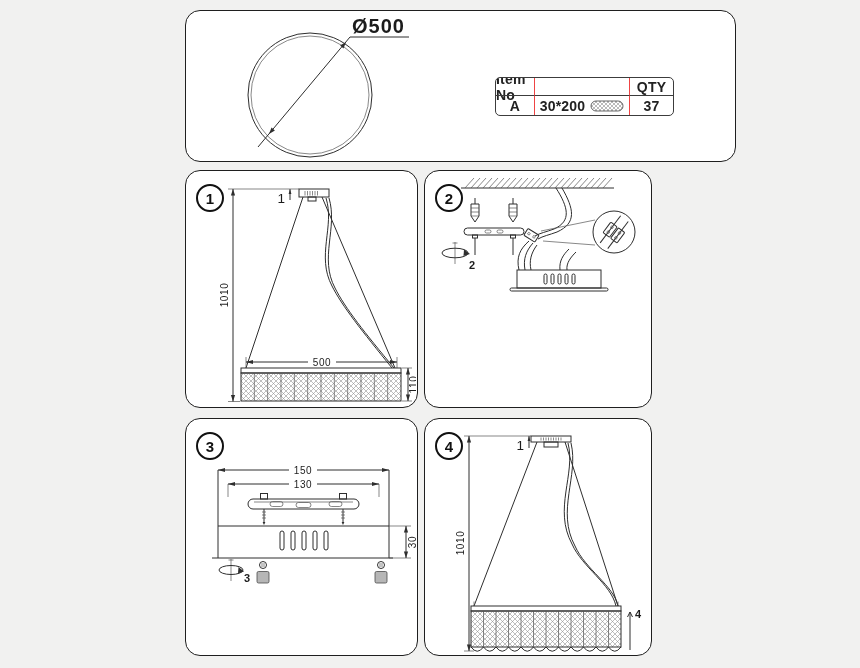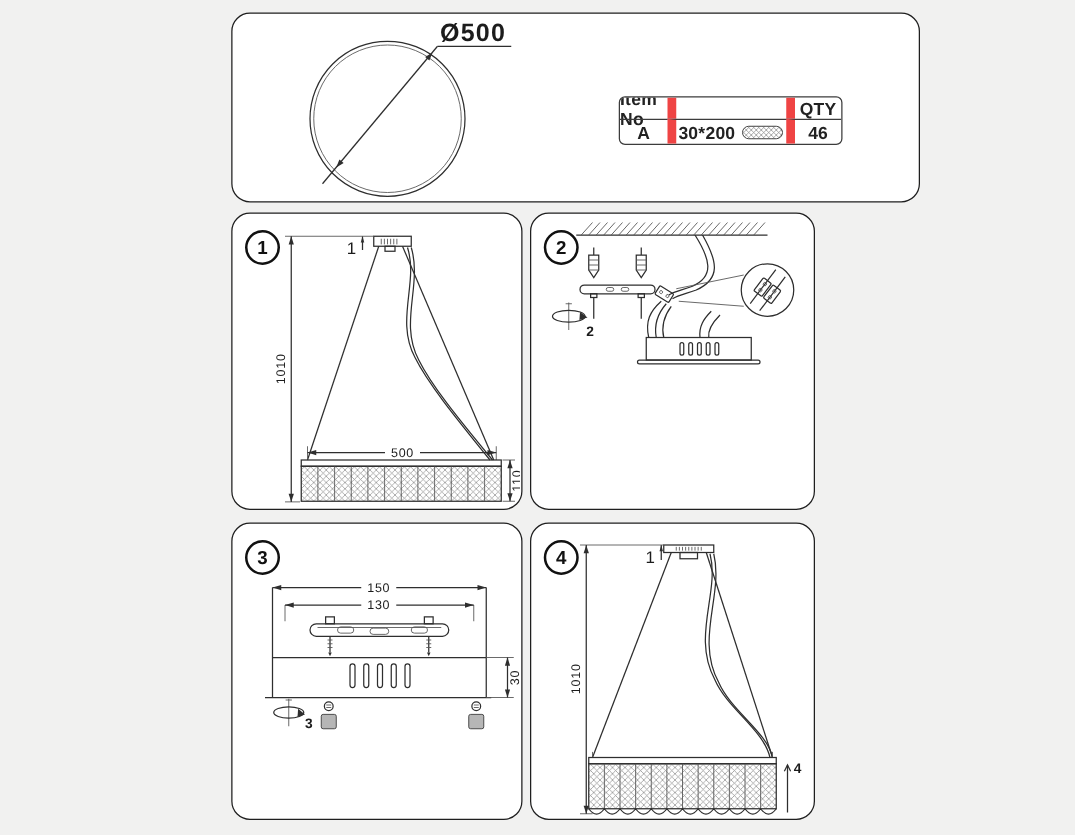--- a/index.html
+++ b/index.html
@@ -26,21 +26,21 @@
   .dimtxt{font-size:10px;letter-spacing:0.6px;}
   .parttxt{font-size:13.5px;}
   .boldtxt{font-size:11px;font-weight:bold;}
   .ptable{
     position:absolute;left:270px;top:66px;width:177px;
     display:grid;grid-template-columns:38px 95px 44px;grid-template-rows:17px 20px;
     border:1px solid #3c3c3c;border-radius:5px;overflow:hidden;
     font-size:14px;color:#222;background:#fff;box-sizing:content-box;margin-left:39px;
   }
   .ptable .cell{
-    border-left:7px solid #ef4444;border-top:1px solid #3c3c3c;
+    border-left:1px solid #ef4444;border-top:1px solid #3c3c3c;
     display:flex;align-items:center;justify-content:center;gap:5px;
     letter-spacing:0.2px;
   }
   .ptable .cell.c0{border-left:none;}
   .ptable .cell.r0{border-top:none;}
 </style>
 </head>
 <body>
 
 <div class="page">
@@ -66,21 +66,21 @@
         <span>30*200</span>
         <svg width="34" height="12">
           <defs>
             <pattern id="xhS" width="4" height="4" patternUnits="userSpaceOnUse">
               <path d="M0,0L4,4M4,0L0,4" stroke="#777" stroke-width="0.5"></path>
             </pattern>
           </defs>
           <rect x="1" y="1" width="32" height="10" rx="5" fill="url(#xhS)" stroke="#444" stroke-width="0.8"></rect>
         </svg>
       </div>
-      <div class="cell">46</div>
+      <div class="cell">37</div>
     </div>
   </div>
 
   <div class="panel" style="left:185px;top:170px;width:233px;height:238px;">
     <div class="badge">1</div>
     <svg class="drawing" width="230" height="235" viewBox="0 0 230 235">
       <defs>
         <pattern id="xh1" width="5" height="5" patternUnits="userSpaceOnUse">
           <path d="M0,0L5,5M5,0L0,5" stroke="#8a8a8a" stroke-width="0.55"></path>
         </pattern>

